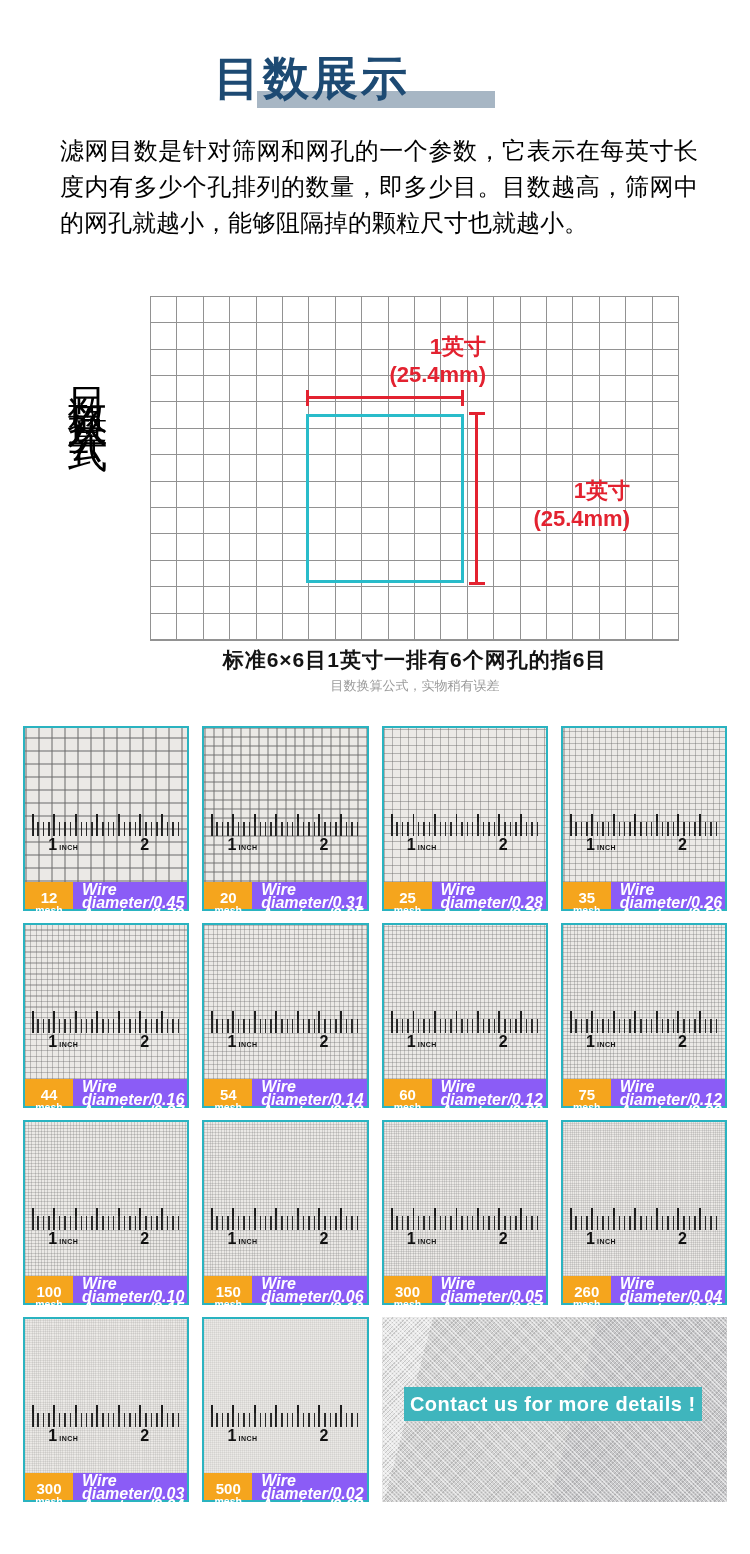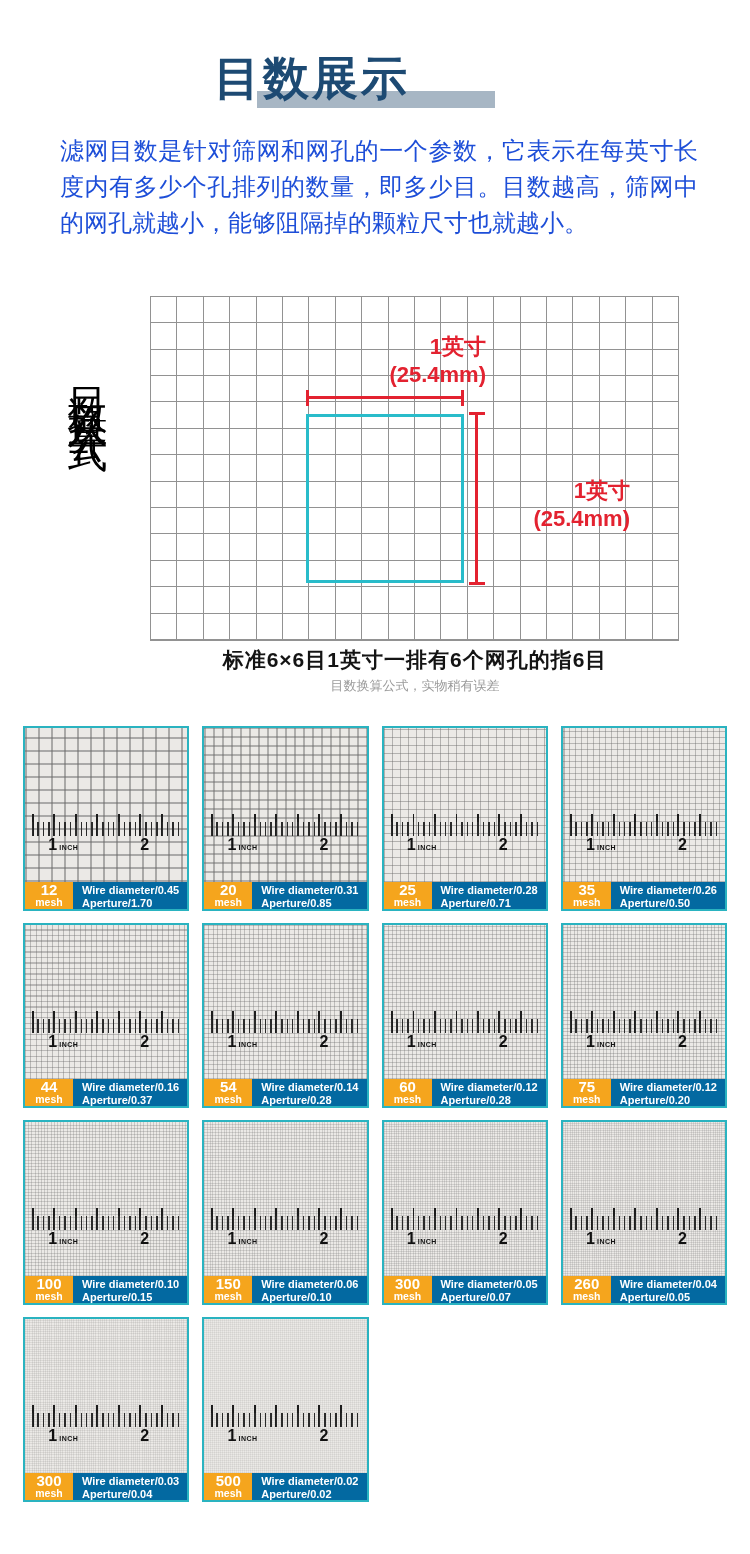--- a/index.html
+++ b/index.html
@@ -11,21 +11,21 @@
   }
 
   
   .title-wrap { position:absolute; top:48px; left:0; width:624px; text-align:center; }
   .title-band { position:absolute; left:257px; top:43px; width:238px; height:17px; background:#a7b6c4; }
   .title-text { position:relative; z-index:1; font-size:46px; font-weight:bold; color:#1d4a73; letter-spacing:3px; }
 
   
   .intro {
     position:absolute; left:60px; top:133px; width:638px;
-    font-size:24px; line-height:36px; color:#1d4ed8; text-align:justify;
+    font-size:24px; line-height:36px; color:#000000; text-align:justify;
   }
 
   
   .side-label {
     position:absolute; left:68px; top:356px;
     writing-mode:vertical-rl; text-orientation:upright;
     font-size:40px; color:#000; letter-spacing:9px; line-height:1;
   }
   .grid-bg {
     position:absolute; left:150px; top:296px; width:529px; height:345px;
@@ -74,25 +74,25 @@
   .ticks { height:22px; position:relative;
     background-image:repeating-linear-gradient(90deg,#1c1c1c 0 1.6px,transparent 1.6px 21.5px); }
   .ticks::after { content:""; position:absolute; left:0; right:0; top:8px; bottom:0;
     background-image:repeating-linear-gradient(90deg,#2a2a2a 0 1.4px,transparent 1.4px 5.4px); }
   .nums { position:relative; height:18px; color:#111; }
   .n1 { position:absolute; left:11%; font-size:16px; font-weight:bold; }
   .inch { font-size:7px; font-weight:bold; letter-spacing:.5px; margin-left:2px; }
   .n2 { position:absolute; left:73%; font-size:16px; font-weight:bold; }
 
   .bar { height:27px; display:flex; flex:none; }
-  .badge { width:48px; background:#f5a51d; color:#fff; text-align:center; line-height:1; padding-top:0; }
+  .badge { width:48px; background:#f5a51d; color:#fff; text-align:center; line-height:1; padding-top:8px; }
   .badge .num  { font-size:15px; font-weight:bold; }
   .badge .unit { font-size:10.5px; font-weight:bold; }
-  .info { flex:1; background:#0369a1; color:#fff; font-size:11px; font-weight:bold;
-          line-height:12.5px; padding:2px 0 0 9px; }
+  .info { flex:1; background:#8b5cf6; color:#fff; font-size:16px; font-weight:bold;
+          line-height:12.5px; padding:2px 0 0 9px;font-style:italic; }
 
   
   .contact {
     grid-column:3 / 5; height:185px; position:relative; overflow:hidden;
     background-color:#dedede;
     background-image:
       repeating-linear-gradient(45deg, rgba(255,255,255,.55) 0 1px, transparent 1px 3px),
       repeating-linear-gradient(-45deg, rgba(110,110,110,.28) 0 1px, transparent 1px 3px),
       linear-gradient(105deg,#e9e9e9 0 13%,#d2d2d2 13% 55%,#c8c8ca 55% 100%);
   }
@@ -433,15 +433,18 @@
           <div class="num">500</div>
           <div class="unit">mesh</div>
         </div>
         <div class="info">
           <div>Wire diameter/0.02</div>
           <div>Aperture/0.02</div>
         </div>
       </div>
     </div>
 
+    <div class="contact">
+      <div class="contact-banner">Contact us for more details !</div>
+    </div>
 
   </div>
 </div>
 
 </body></html>

